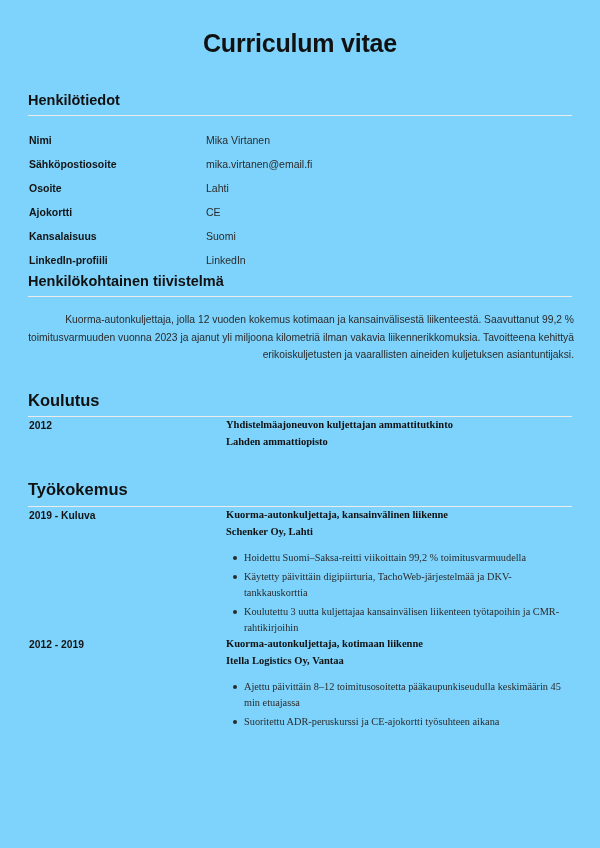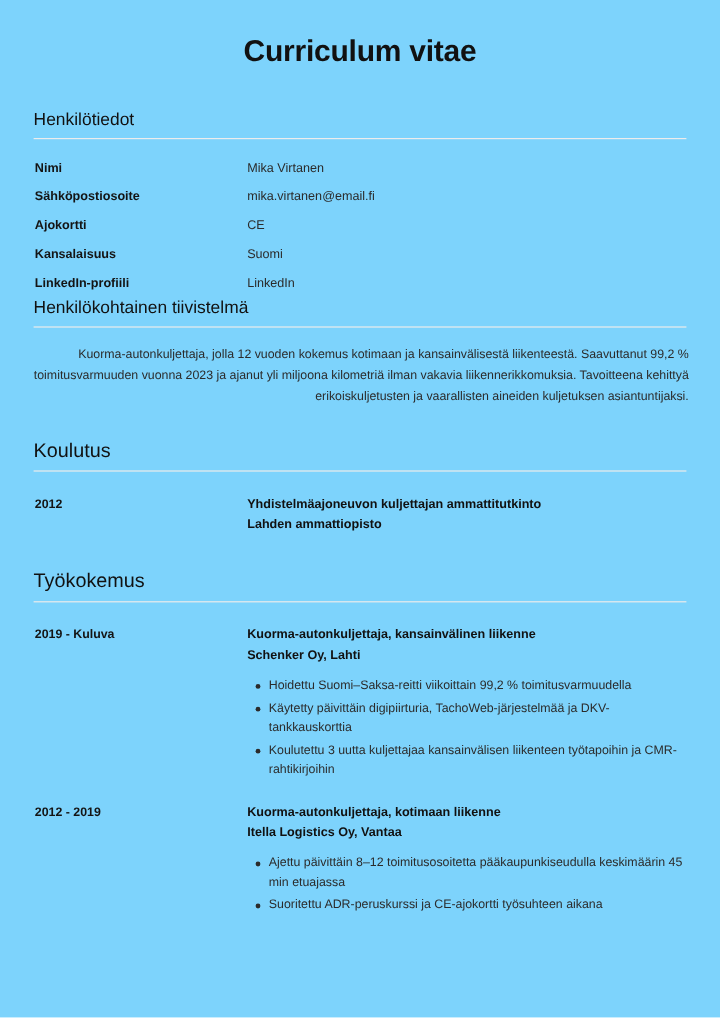--- a/index.html
+++ b/index.html
@@ -34,21 +34,21 @@
     margin: 0;
     padding-top: 28px;
     line-height: 1.2;
   }
 
   
   .section {
     margin-top: 0;
   }
   .section-title {
-    font-weight: normal;
+    font-weight: bold;
     color: #111111;
     margin: 0;
     line-height: 1.25;
   }
   .section-title.lvl-a { font-size: 14.5px; }
   .section-title.lvl-b { font-size: 16.5px; }
   .rule {
     height: 1px;
     background: #ececec;
     border: 0;
@@ -91,35 +91,36 @@
     font-size: 10.3px;
     line-height: 17.5px;
     color: #2b2b2b;
     width: 546px;
     text-align: right;
   }
 
   
   .entry {
     display: flex;
-    margin-top: 19px;
+    gap: 20px;
   }
   .entry-date {
     width: 177px;
     flex: 0 0 177px;
     padding-left: 1px;
     font-size: 10.3px;
     font-weight: bold;
     color: #141414;
     line-height: 16px;
     padding-top: 1px;
   }
   .entry-body {
     flex: 1 1 auto;
     min-width: 0;
+    font-family: Liberation Serif, serif;
   }
   .entry-role {
     font-size: 10.5px;
     font-weight: bold;
     color: #111111;
     line-height: 16.5px;
   }
   .entry-org {
     font-size: 10.5px;
     font-weight: bold;
@@ -169,20 +170,24 @@
       <tbody>
         <tr>
           <td class="info-label">Nimi</td>
           <td class="info-value">Mika Virtanen</td>
         </tr>
         <tr>
           <td class="info-label">Sähköpostiosoite</td>
           <td class="info-value">mika.virtanen@email.fi</td>
         </tr>
         <tr>
+          <td class="info-label">Osoite</td>
+          <td class="info-value">Lahti</td>
+        </tr>
+        <tr>
           <td class="info-label">Ajokortti</td>
           <td class="info-value">CE</td>
         </tr>
         <tr>
           <td class="info-label">Kansalaisuus</td>
           <td class="info-value">Suomi</td>
         </tr>
         <tr>
           <td class="info-label">LinkedIn-profiili</td>
           <td class="info-value">LinkedIn</td>

